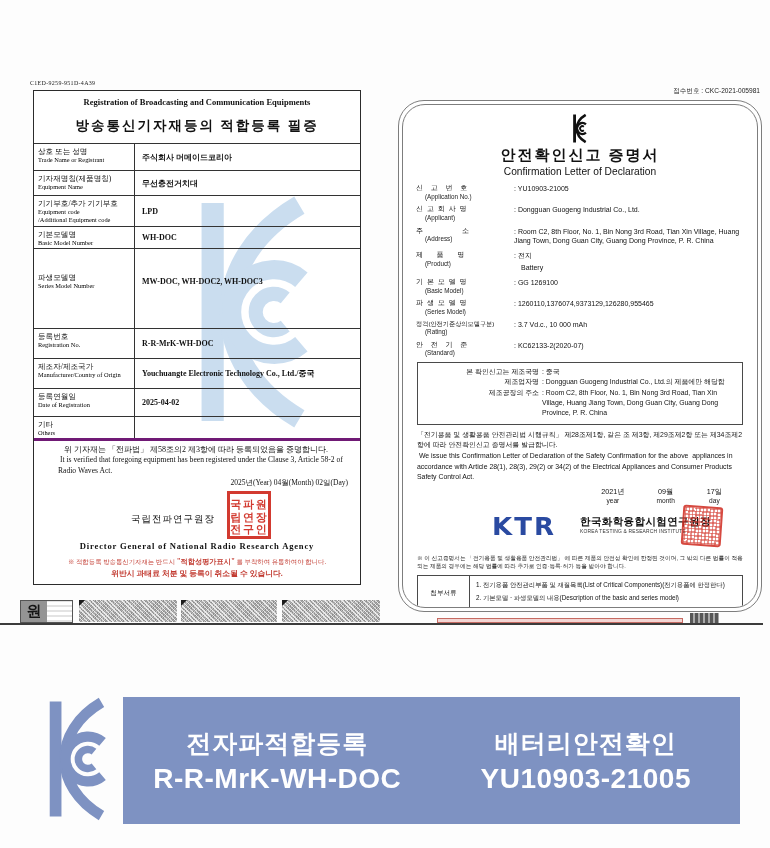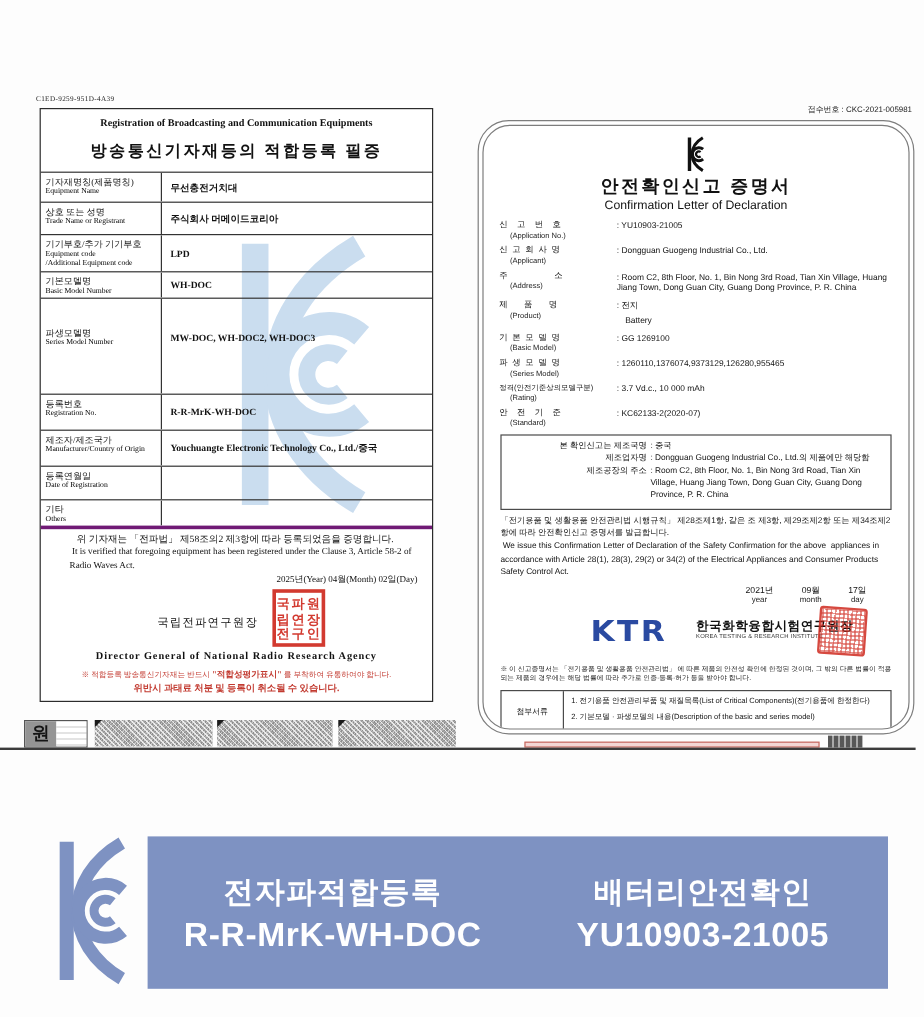--- a/index.html
+++ b/index.html
@@ -81,21 +81,21 @@
   .rf-label .ko { font-size:7px; line-height:1.25; }
   .rf-label .en { font-size:6.3px; color:#222; padding-left:9px; line-height:1.2; }
   .rf-value { flex:1; font-size:7px; line-height:1.4; }
   .rf-value .v2 { margin-top:2px; padding-left:7px; }
   #maker-box { border:1px solid #4a4a4a; margin:3px 1px 5px; padding:4px 6px 5px; }
   .mline { display:flex; font-size:6.9px; line-height:1.5; }
   .mline .ml { width:118px; flex:none; text-align:right; padding-right:3px; }
   .mline .mv { flex:1; }
   #rdoc-statement { margin:0 1px; font-size:6.9px; line-height:1.5; }
   #rdoc-statement .en { margin-top:1px; }
-  #rdoc-date { display:flex; justify-content:flex-end; gap:22px; margin:4px 22px 2px 0; text-align:center; }
+  #rdoc-date { display:flex; justify-content:flex-end; gap:32px; margin:4px 22px 2px 0; text-align:center; }
   #rdoc-date .dcol .dv { font-size:7.2px; }
   #rdoc-date .dcol .dl { font-size:6.6px; color:#222; }
   #ktr-row { position:relative; height:45px; margin-top:2px; }
   #ktr-logo { position:absolute; left:76px; top:6px; font-size:26px; font-weight:800;
               color:#2a4aa1; letter-spacing:2px; transform:scaleY(.92); font-family:"DejaVu Sans", sans-serif; }
   #ktr-org { position:absolute; left:164px; top:9px; }
   #ktr-org .ko { font-size:10.5px; font-weight:bold; letter-spacing:.4px; }
   #ktr-org .en { font-size:4.9px; color:#333; letter-spacing:.2px; }
   #ktr-stamp { position:absolute; right:22px; top:0; width:40px; height:40px;
                border:2px solid #cf2a1f; border-radius:3px; transform:rotate(4deg); opacity:.85;
@@ -129,33 +129,33 @@
       <path d="M9 6 V114" stroke-width="11"></path>
       <path d="M52 7 C6 34 6 86 52 113" stroke-width="10"></path>
       <path d="M53 44 A21 21 0 1 0 53 76" stroke-width="9.5"></path>
       <path d="M45 53 A9 9 0 1 0 45 67" stroke-width="7"></path>
     </svg>
 
     <div id="ldoc-subtitle">Registration of Broadcasting and Communication Equipments</div>
     <div id="ldoc-title">방송통신기자재등의 적합등록 필증</div>
 
     <div id="ldoc-table">
+      <div class="lrow" style="height:27px">
+        <div class="lcell-label">
+            <div class="ko">상호 또는 성명</div>
+            <div class="en">Trade Name or Registrant</div>
+          </div>
+        <div class="lcell-value">주식회사 머메이드코리아</div>
+      </div>
       <div class="lrow" style="height:25px">
         <div class="lcell-label">
             <div class="ko">기자재명칭(제품명칭)</div>
             <div class="en">Equipment Name</div>
           </div>
         <div class="lcell-value">무선충전거치대</div>
-      </div>
-      <div class="lrow" style="height:27px">
-        <div class="lcell-label">
-            <div class="ko">상호 또는 성명</div>
-            <div class="en">Trade Name or Registrant</div>
-          </div>
-        <div class="lcell-value">주식회사 머메이드코리아</div>
       </div>
       <div class="lrow" style="height:31px">
         <div class="lcell-label">
             <div class="ko">기기부호/추가 기기부호</div>
             <div class="en pre">Equipment code
 /Additional Equipment code</div>
           </div>
         <div class="lcell-value">LPD</div>
       </div>
       <div class="lrow" style="height:22px">
@@ -184,20 +184,21 @@
             <div class="ko">제조자/제조국가</div>
             <div class="en">Manufacturer/Country of Origin</div>
           </div>
         <div class="lcell-value">Youchuangte Electronic Technology Co., Ltd./중국</div>
       </div>
       <div class="lrow" style="height:28px">
         <div class="lcell-label">
             <div class="ko">등록연월일</div>
             <div class="en">Date of Registration</div>
           </div>
+        <div class="lcell-value">2025-04-02</div>
       </div>
       <div class="lrow" style="height:24px">
         <div class="lcell-label">
             <div class="ko">기타</div>
             <div class="en">Others</div>
           </div>
         <div class="lcell-value"></div>
       </div>
     </div>
 

